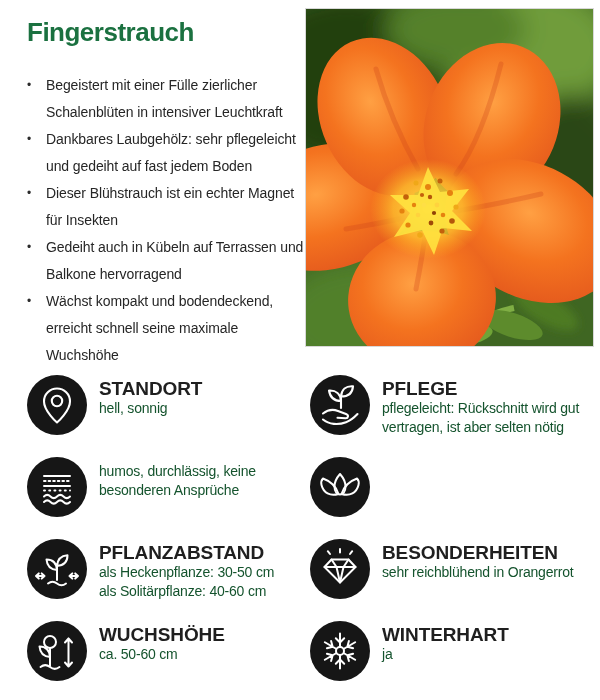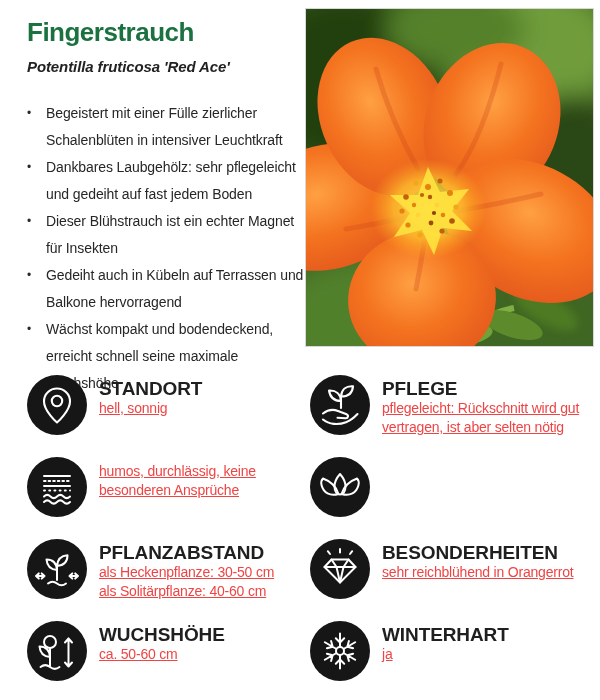--- a/index.html
+++ b/index.html
@@ -31,28 +31,27 @@
   .photo svg { display:block; }
   
   .features {
     position:absolute; left:27px; top:375px; width:566px;
     display:grid; grid-template-columns:283px 1fr; grid-auto-rows:82px;
   }
   .feature { display:flex; align-items:flex-start; }
   .icon-circle { width:60px; height:60px; flex:none; }
   .ftext { margin-left:12px; padding-top:4px; }
   .flabel { font-size:19px; font-weight:bold; line-height:19px; letter-spacing:-0.1px; color:#1f1f1f; }
-  .fdesc { font-size:14px; line-height:19px; margin-top:1px; white-space:pre; letter-spacing:-0.2px; color:#ef4444;text-decoration:underline; }
+  .fdesc { font-size:14px; line-height:19px; margin-top:1px; white-space:pre; letter-spacing:-0.2px; color:#14532d; }
 </style>
 </head>
 <body>
 
 <div class="content-left">
   <h1 class="title">Fingerstrauch</h1>
-  <div class="subtitle">Potentilla fruticosa 'Red Ace'</div>
   <ul class="bullets">
     <li>
         <span class="dot">•</span>
         <span class="b-text">Begeistert mit einer Fülle zierlicher
 Schalenblüten in intensiver Leuchtkraft</span>
       </li>
     <li>
         <span class="dot">•</span>
         <span class="b-text">Dankbares Laubgehölz: sehr pflegeleicht
 und gedeiht auf fast jedem Boden</span>

